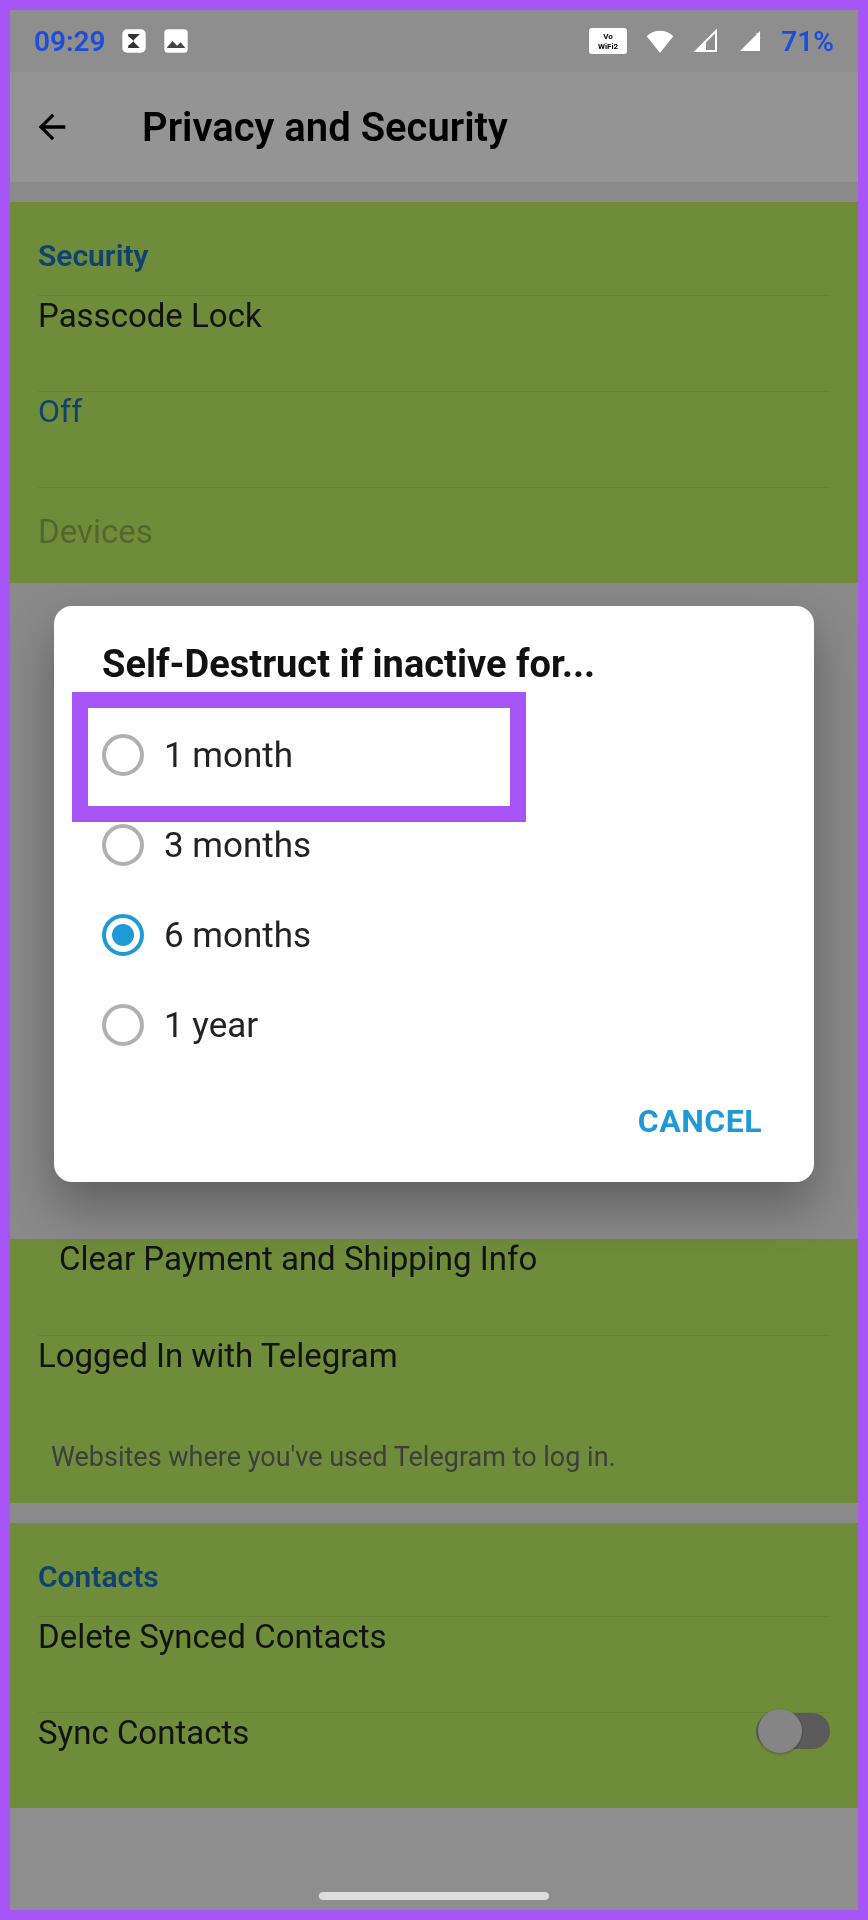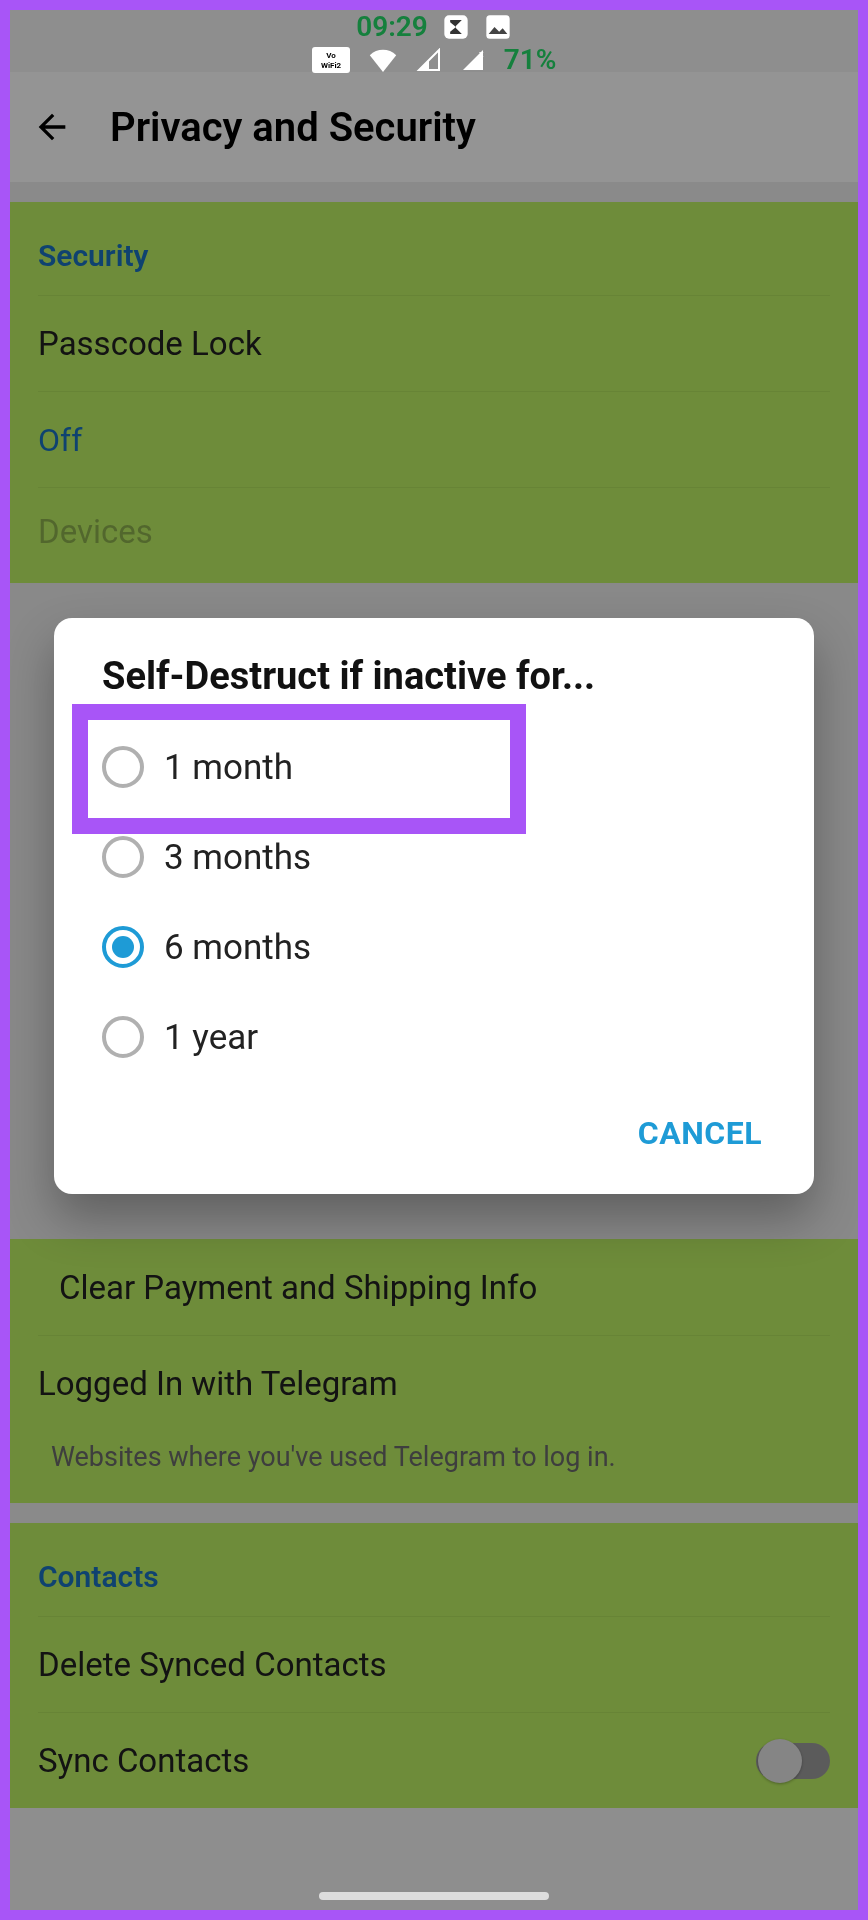--- a/index.html
+++ b/index.html
@@ -31,56 +31,55 @@
   
   .status-bar {
     position: relative;
     height: 62px;
     display: flex;
     align-items: center;
     justify-content: space-between;
     padding: 0 24px;
     font-size: 28px;
     font-weight: 600;
-    color: #15803d;
+    color: #1d4ed8;
     background: transparent;
     z-index: 60;
-    flex-direction: column;
   }
   .status-left { display: flex; align-items: center; gap: 14px; }
   .status-right { display: flex; align-items: center; gap: 18px; }
   .stat-icon { display: inline-flex; }
 
   
   .app-bar {
     height: 110px;
     display: flex;
     align-items: center;
     padding: 0 20px;
     gap: 36px;
     background: #fff;
   }
   .back-btn { width: 44px; height: 44px; display:flex; align-items:center; justify-content:center; }
-  .app-title { font-size: 40px; font-weight: 600; color: #000; }
+  .app-title { font-size: 40px; font-weight: 600; color: #000; margin-left: 32px; }
 
   .spacer-gap { height: 20px; background: #eeeeee; }
 
   .section {
     background: #bef264;
     padding: 0 28px;
   }
   .section-header {
     font-size: 30px;
     font-weight: 600;
     color: #1a73c2;
     padding: 36px 0 22px;
   }
   .row {
     display: flex;
-    align-items: center;
+    align-items: flex-start;
     justify-content: space-between;
     min-height: 96px;
     border-top: 1px solid rgba(0,0,0,0.06);
     font-size: 33px;
     color: #222;
   }
   .row:first-of-type { border-top: none; }
   .row .value { color: #1a73c2; font-size: 32px; }
   .sub-label {
     font-size: 27px;
@@ -114,21 +113,20 @@
     justify-content: center;
   }
   .dialog {
     position: absolute;
     top: 596px;
     width: 760px;
     background: #fff;
     border-radius: 18px;
     box-shadow: 0 24px 48px rgba(0,0,0,0.3);
     padding: 36px 0 18px;
-    margin-top: 12px;
   }
   .dialog-title {
     font-size: 38px;
     font-weight: 700;
     color: #111;
     padding: 0 48px 24px;
   }
   .radio-row {
     display: flex;
     align-items: center;

